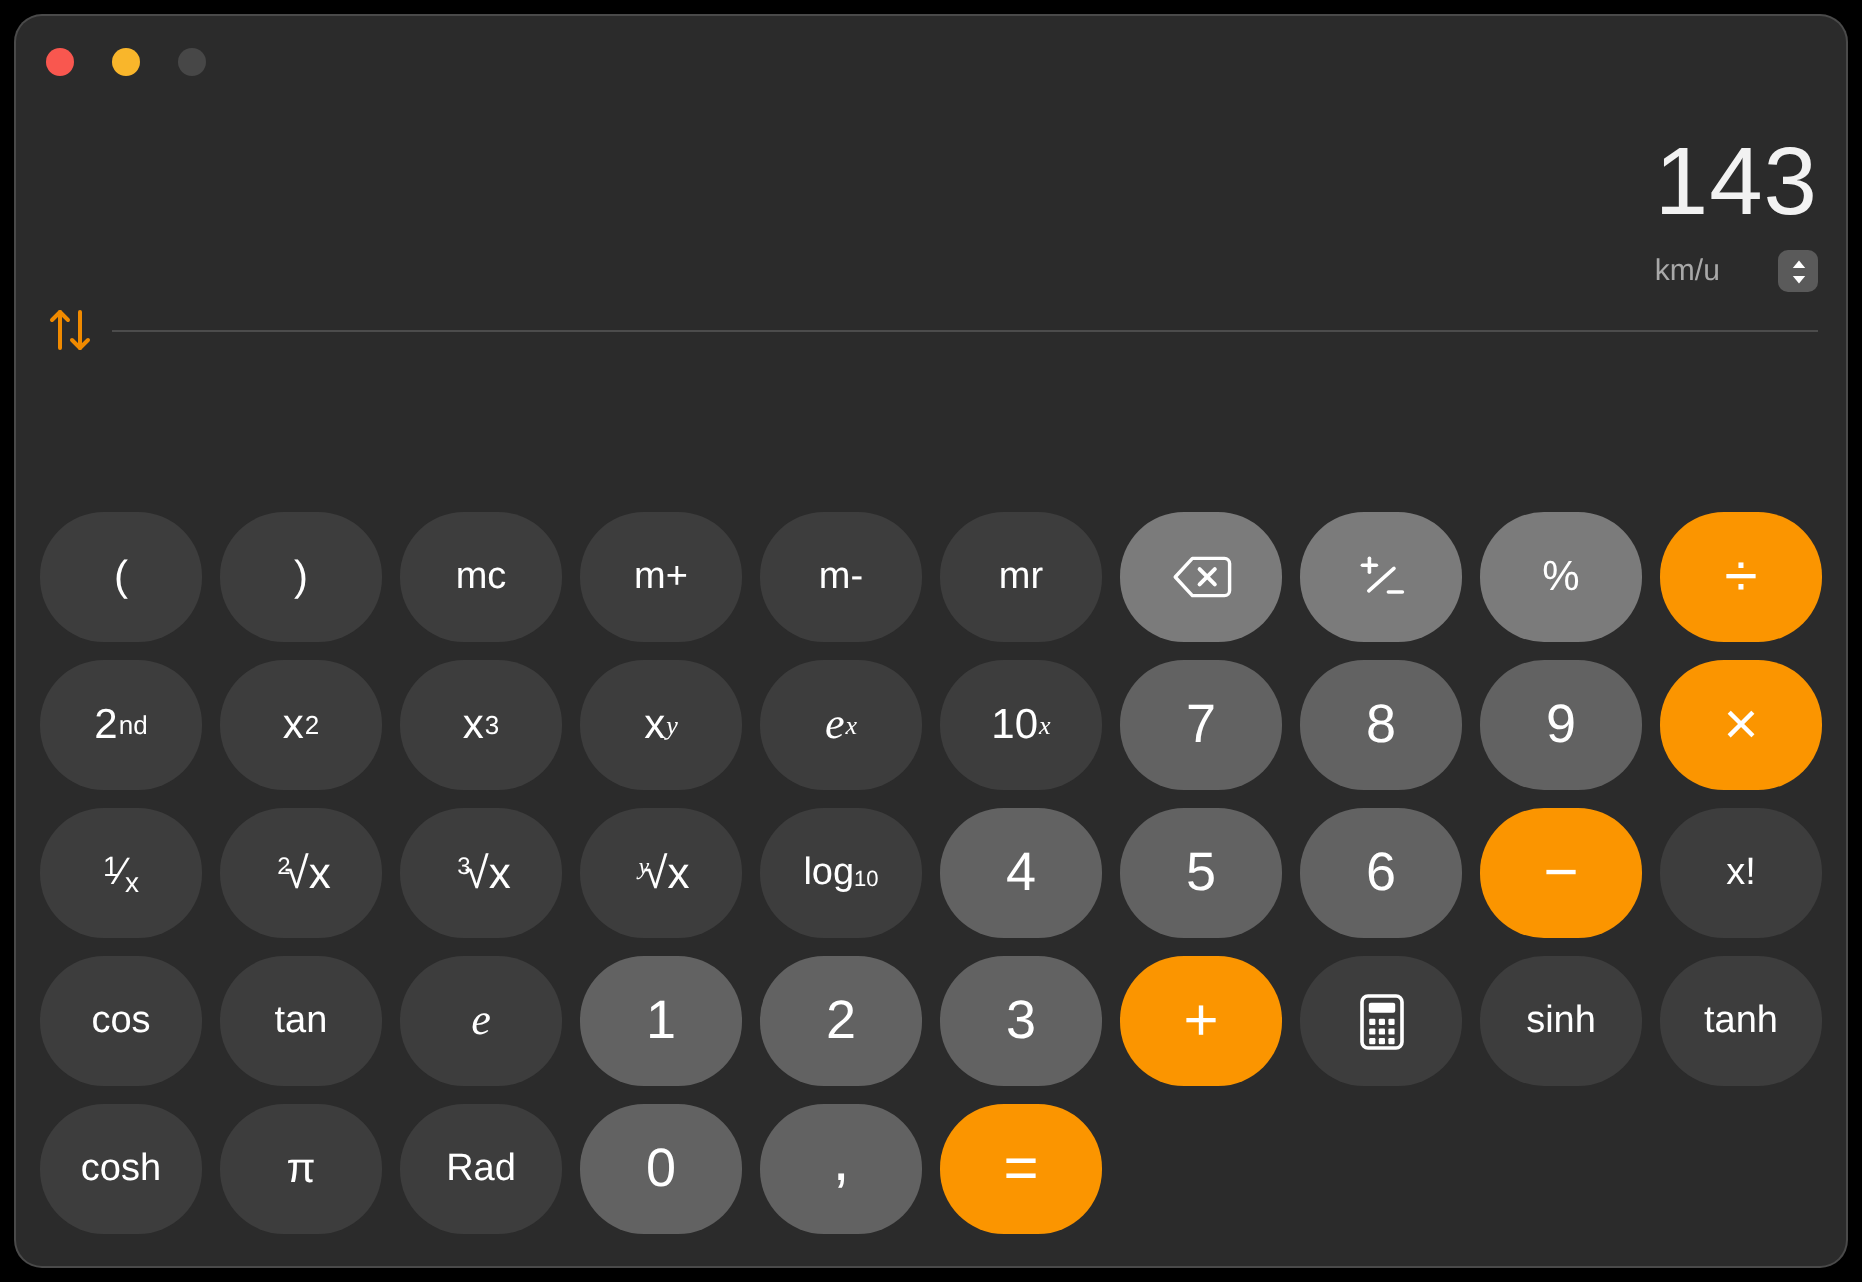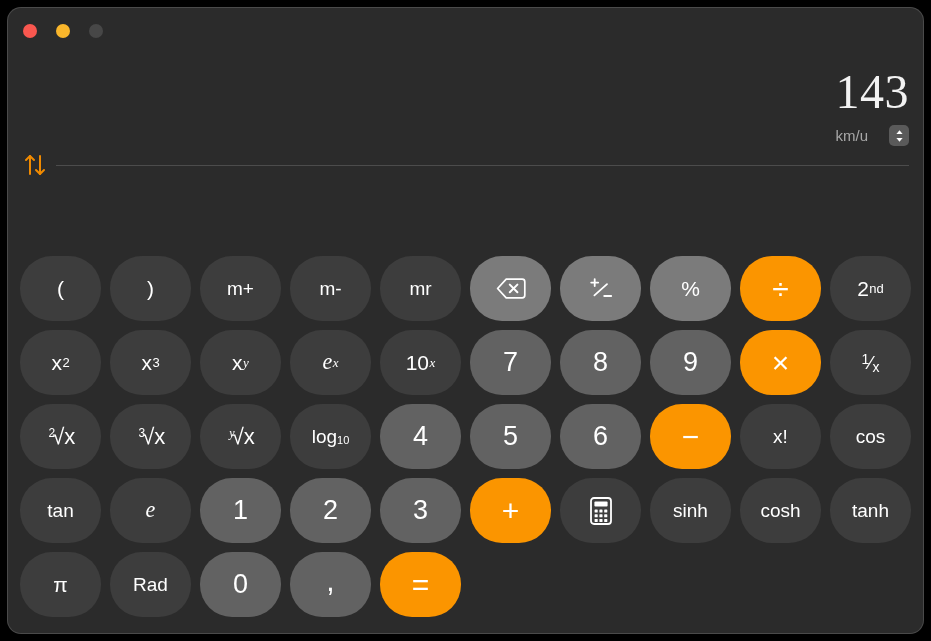--- a/index.html
+++ b/index.html
@@ -81,21 +81,21 @@
     display: flex;
     flex-direction: column;
     align-items: center;
     justify-content: center;
     gap: 2px;
   }
   .stepper svg { display: block; }
 
   
   #row-top { top: 22px; }
-  #row-top .big-value { color: #f2f2f2; font-family: Liberation Serif, serif; }
+  #row-top .big-value { color: #f2f2f2; }
   #row-top .unit-label { color: #a8a8a8; }
 
   
   #row-bottom { top: 120px; }
   #row-bottom .big-value { color: #9a9a9a; }
   #row-bottom .unit-label { color: #8e8e8e; }
 
   
   #swap-area {
     position: absolute;
@@ -233,20 +233,23 @@
   </div>
 
   <div id="keypad">
       <button class="key fn">
         <span>(</span>
       </button>
       <button class="key fn">
         <span>)</span>
       </button>
       <button class="key fn small">
+        <span>mc</span>
+      </button>
+      <button class="key fn small">
         <span>m+</span>
       </button>
       <button class="key fn small">
         <span>m-</span>
       </button>
       <button class="key fn small">
         <span>mr</span>
       </button>
       <button class="key util icon-key">
         <svg width="30" height="23" viewBox="0 0 30 23">
@@ -382,24 +385,24 @@
           <rect x="14.2" y="17.2" width="3.1" height="3.1" rx="0.6" fill="#ffffff"></rect>
           <rect x="4.6" y="22" width="3.1" height="3.1" rx="0.6" fill="#ffffff"></rect>
           <rect x="9.399999999999999" y="22" width="3.1" height="3.1" rx="0.6" fill="#ffffff"></rect>
           <rect x="14.2" y="22" width="3.1" height="3.1" rx="0.6" fill="#ffffff"></rect>
         </svg>
       </button>
       <button class="key fn small">
         <span>sinh</span>
       </button>
       <button class="key fn small">
+        <span>tanh</span>
+      </button>
+      <button class="key fn small">
         <span>cosh</span>
-      </button>
-      <button class="key fn small">
-        <span>tanh</span>
       </button>
       <button class="key fn">
         <span>π</span>
       </button>
       <button class="key fn small">
         <span>Rad</span>
       </button>
       <button class="key num">
         <span>0</span>
       </button>

